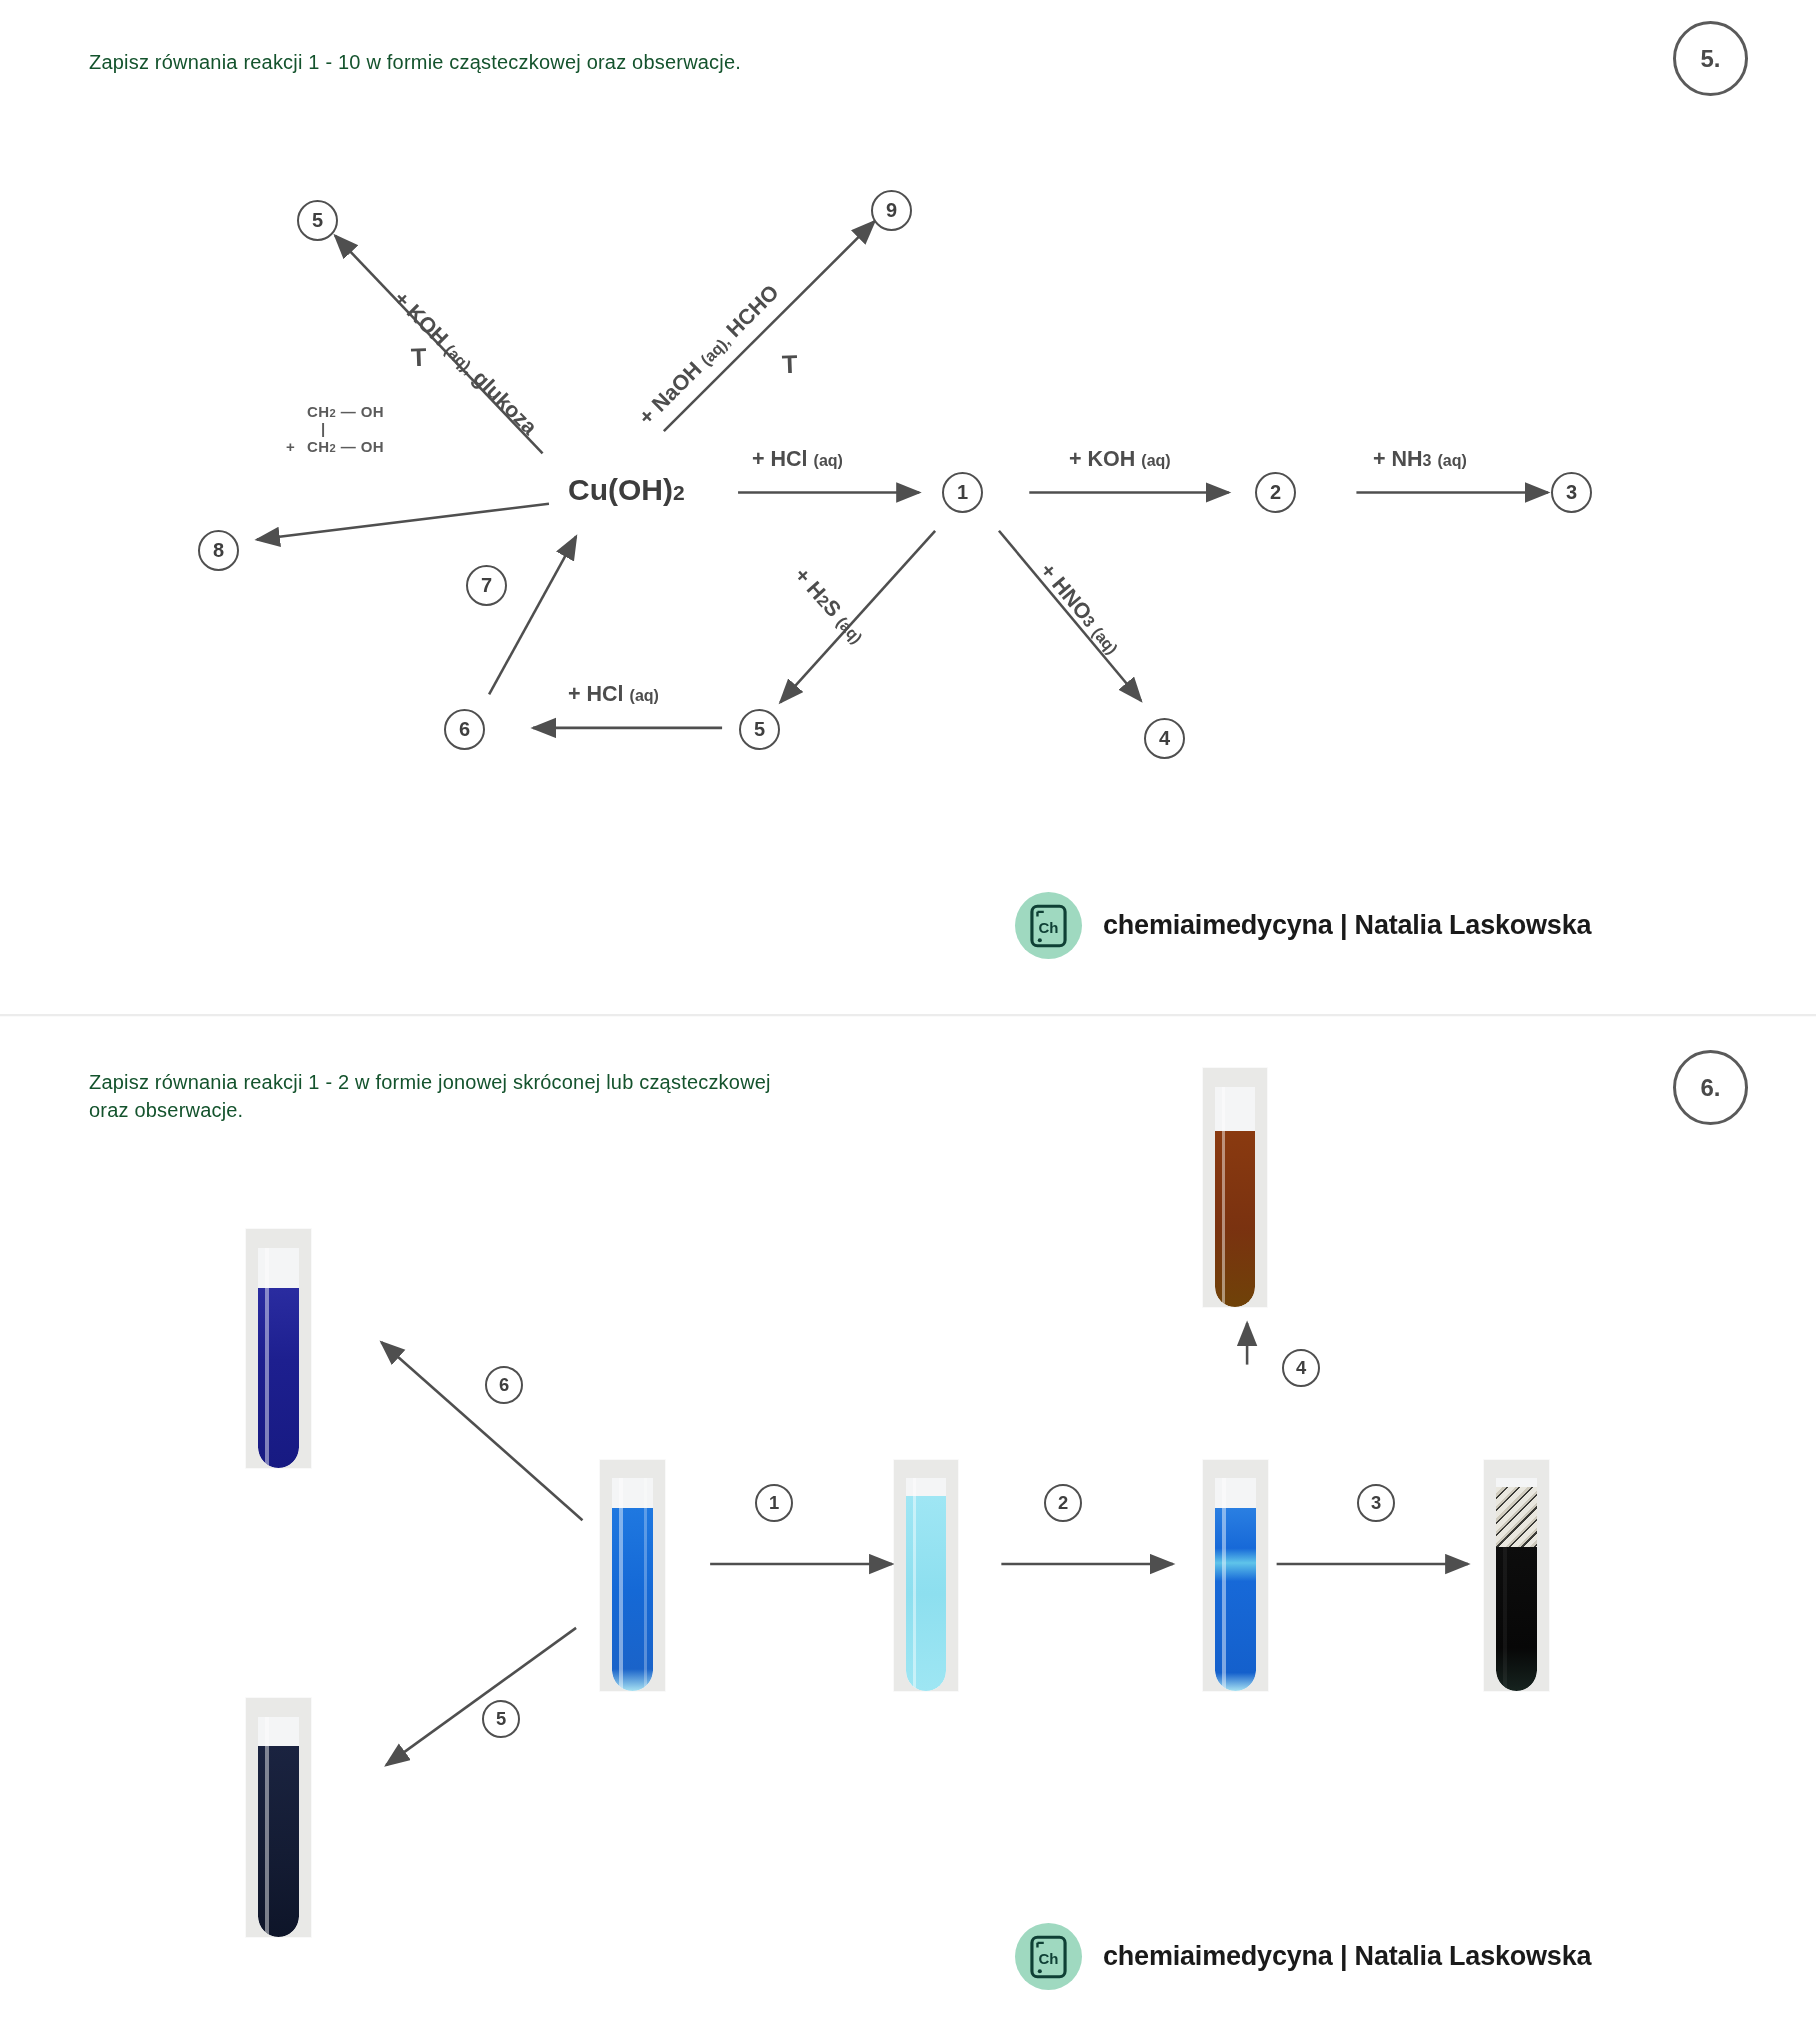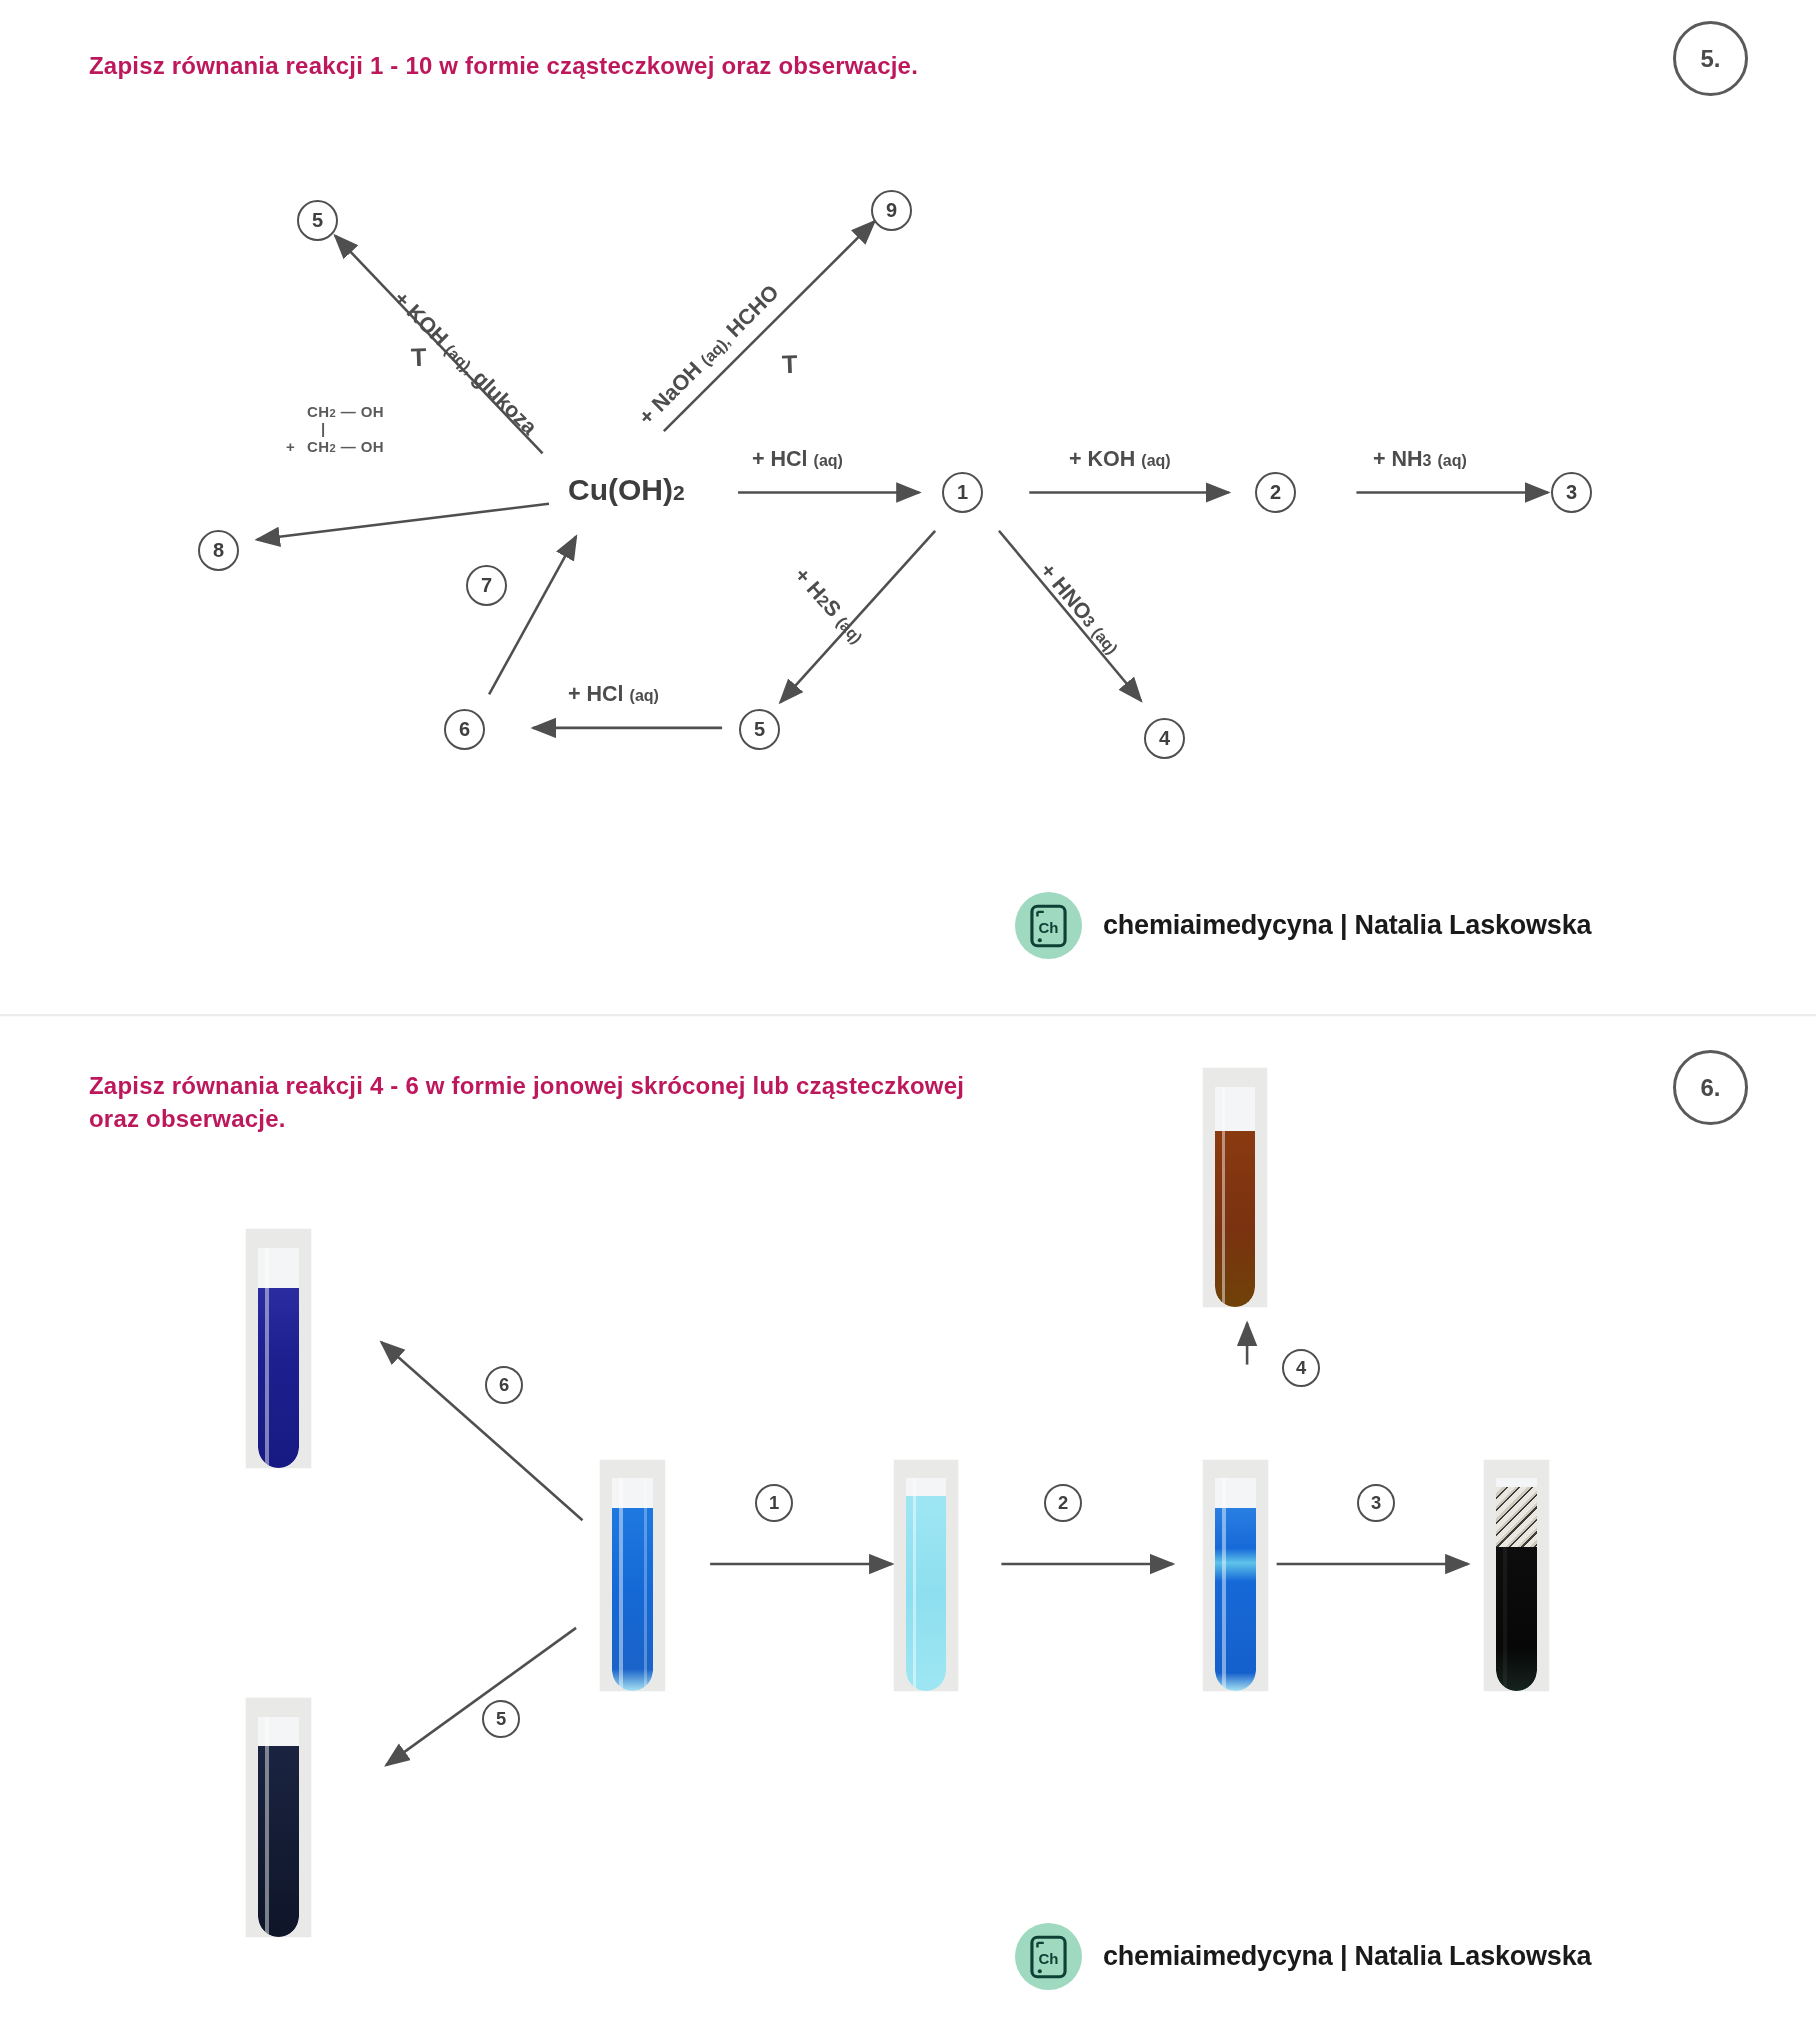--- a/index.html
+++ b/index.html
@@ -6,21 +6,21 @@
   body{
     width:1816px;height:2043px;position:relative;overflow:hidden;
     font-family:"Liberation Sans", sans-serif;
     color:#4a4a4a;
   }
   .page{position:absolute;inset:0;}
 
   
   .prompt{
     position:absolute;
-    font-size:24px;font-weight:bold;color:#be185d;
+    font-size:20px;font-weight:normal;color:#14532d;
     letter-spacing:0.2px;line-height:1.38;
   }
   #prompt-5{left:89px;top:49px;}
   #prompt-6{left:89px;top:1069px;width:998px;}
 
   
   .section-badge{
     position:absolute;width:69px;height:69px;border-radius:50%;
     border:3.2px solid #5a5a5a;display:flex;align-items:center;justify-content:center;
     font-size:24px;font-weight:bold;color:#4a4a4a;
@@ -192,21 +192,21 @@
         <rect x="5" y="4" width="42" height="50" rx="7" fill="none" stroke="#0f4035" stroke-width="4"></rect>
         <path d="M12 11 h8 M12 11 v6" stroke="#0f4035" stroke-width="3" fill="none"></path>
         <circle cx="15" cy="47" r="2.6" fill="#0f4035"></circle>
         <text x="26" y="38" font-family="Liberation Sans, sans-serif" font-size="19" font-weight="bold" fill="#0f4035" text-anchor="middle">Ch</text>
       </svg>
     </div>
     <div class="logo-text">chemiaimedycyna | Natalia Laskowska</div>
   </div>
 
   <div class="prompt" id="prompt-6">
-    <span>Zapisz równania reakcji 4 - 6 w formie jonowej skróconej lub cząsteczkowej</span><br>
+    <span>Zapisz równania reakcji 1 - 2 w formie jonowej skróconej lub cząsteczkowej</span><br>
     <span>oraz obserwacje.</span>
   </div>
   <div class="section-badge" id="badge-6">6.</div>
 
   <svg class="vec" viewBox="0 0 2276 2560">
     <g stroke="#4f4f4f" stroke-width="3.2" fill="none" marker-end="url(#ah)">
 
       <line x1="890" y1="1960" x2="1118" y2="1960"></line>
 
       <line x1="1255" y1="1960" x2="1470" y2="1960"></line>

